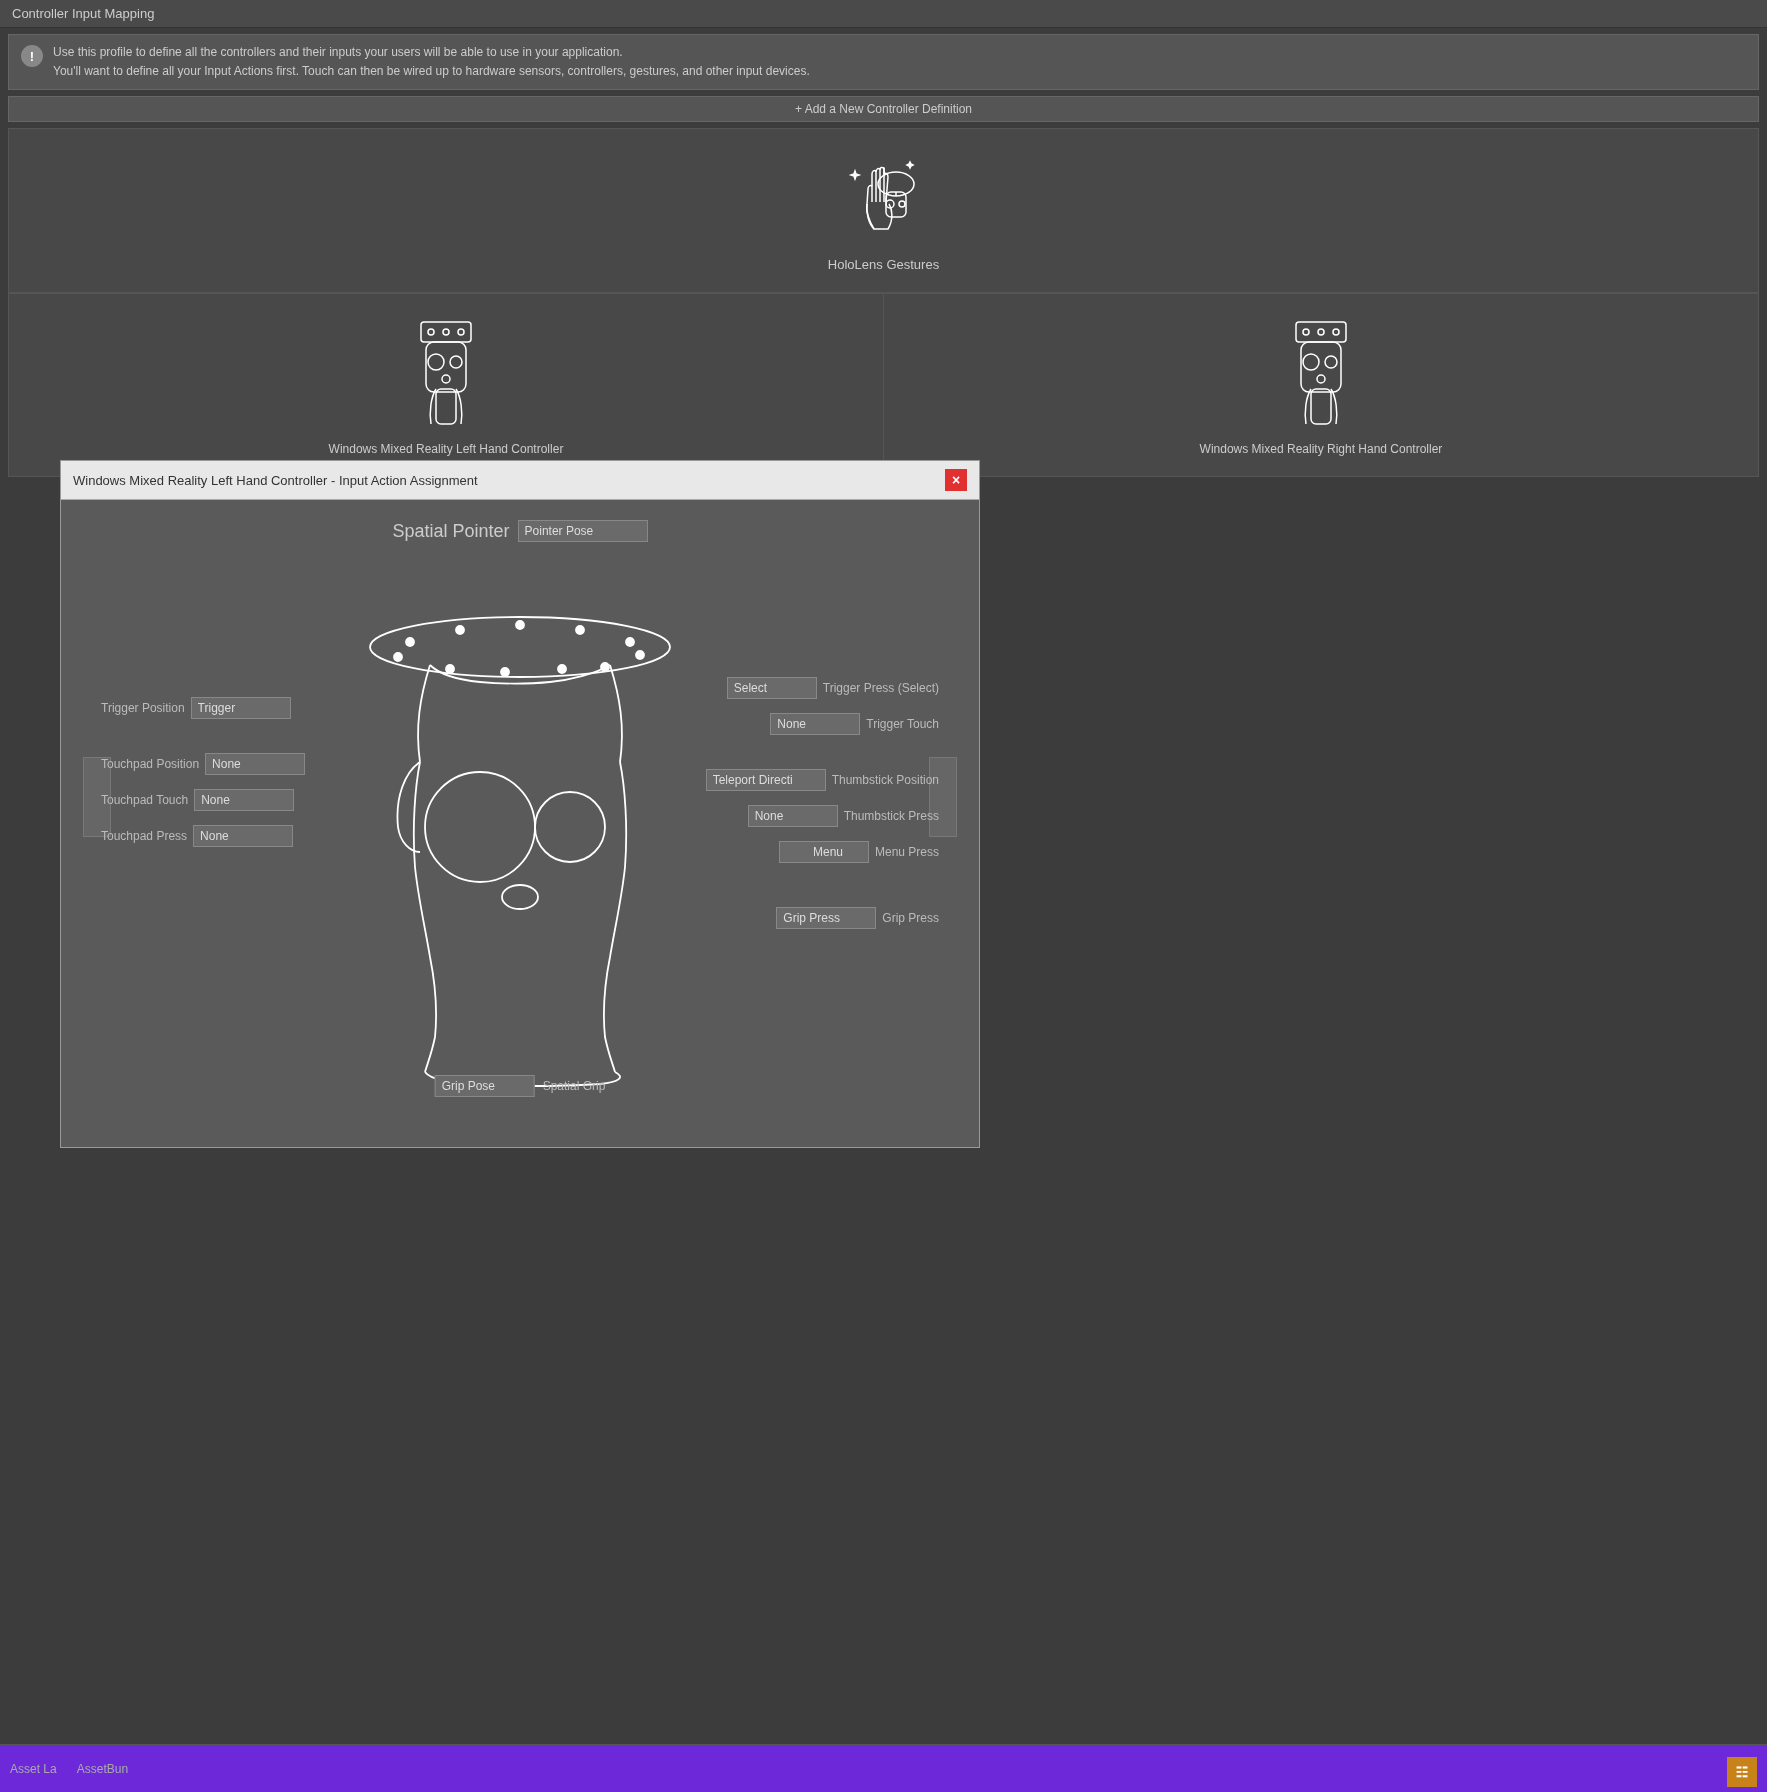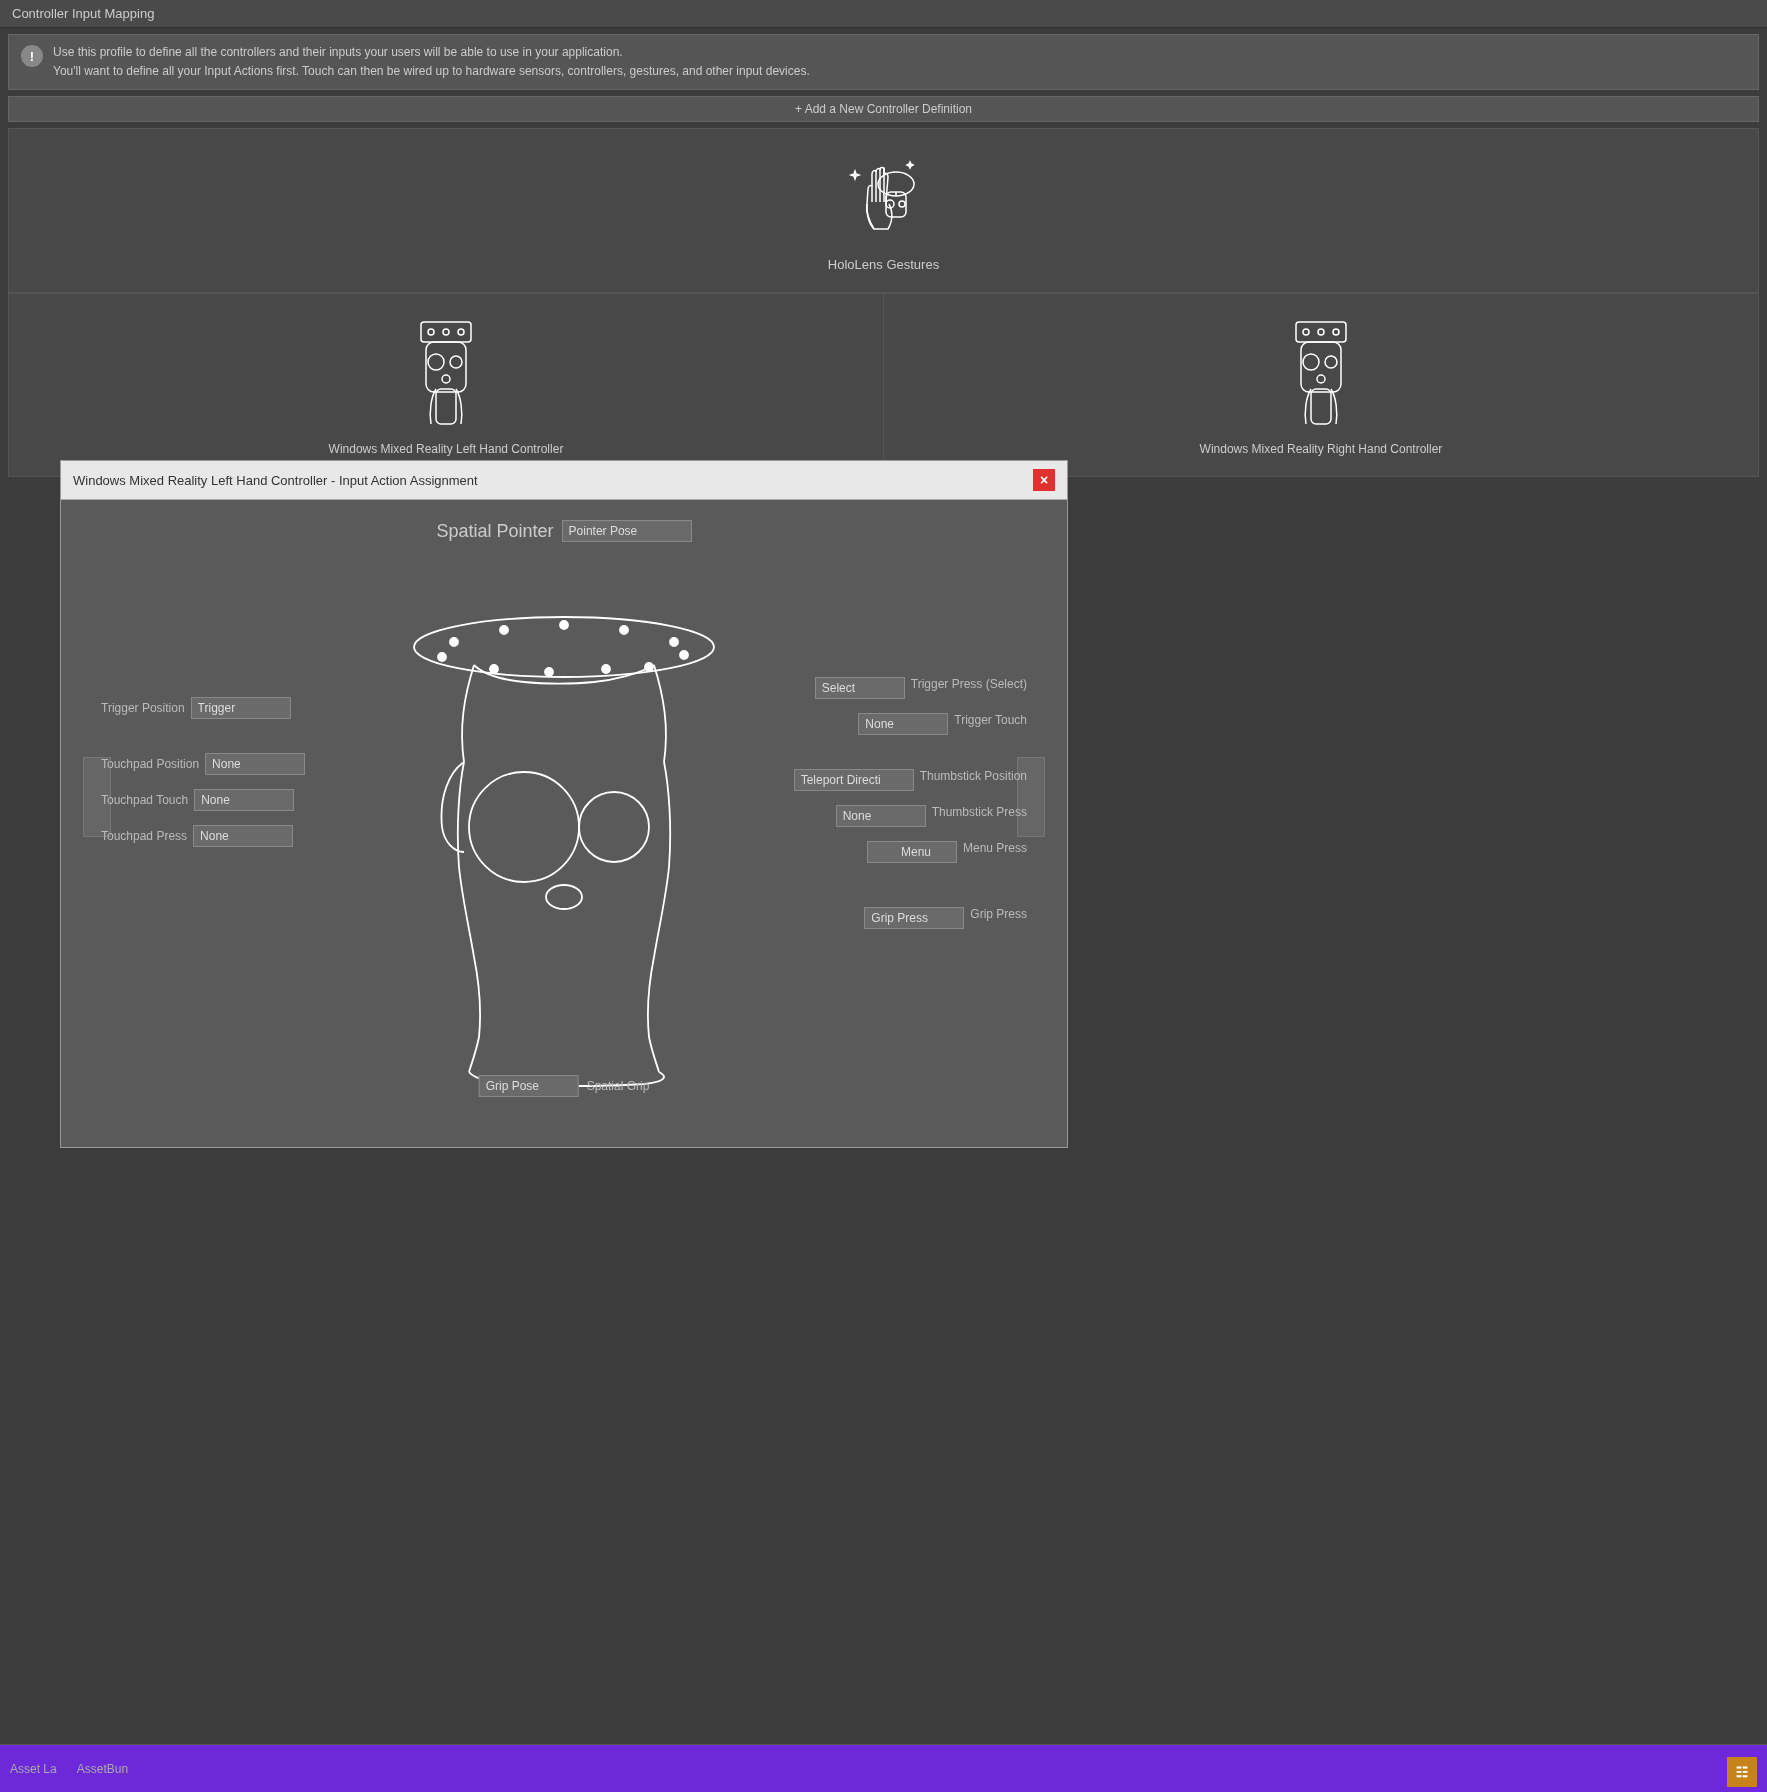--- a/index.html
+++ b/index.html
@@ -112,21 +112,21 @@
       font-size: 12px;
       text-align: center;
       margin-top: 8px;
     }
 
     
     .modal-overlay {
       position: absolute;
       top: 460px;
       left: 60px;
-      width: 1008px;
+      width: 920px;
       background: #d0d0d0;
       border: 1px solid #999;
       z-index: 100;
     }
     .modal-header {
       background: #e8e8e8;
       padding: 8px 12px;
       display: flex;
       align-items: center;
       justify-content: space-between;
@@ -208,20 +208,21 @@
       background: #6a6a6a;
       border: 1px solid #888;
       color: #ddd;
       padding: 2px 4px;
       font-size: 11px;
       cursor: pointer;
     }
 
     .label-row-right {
       display: flex;
+      align-items: center;
       gap: 6px;
       justify-content: flex-end;
     }
 
     .hololens-label {
       color: #ccc;
       font-size: 13px;
       margin-top: 8px;
     }
   </style>

